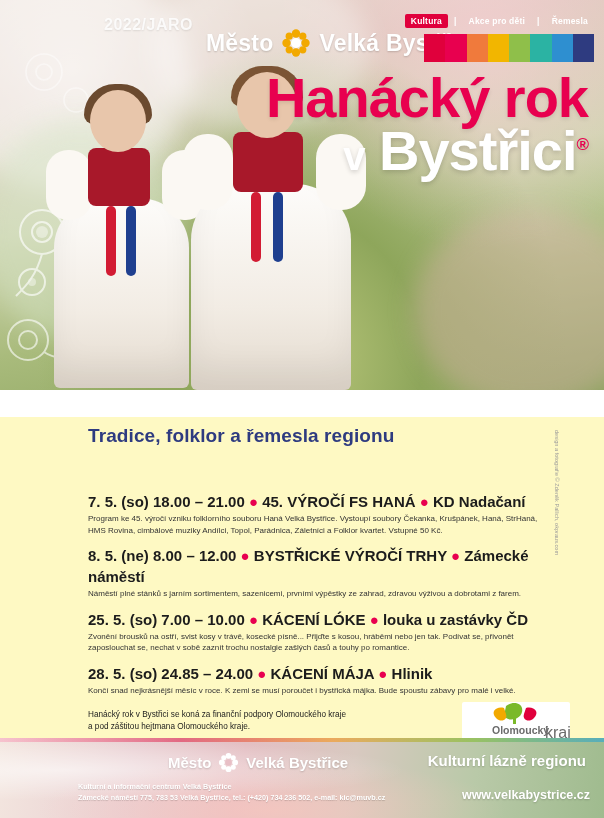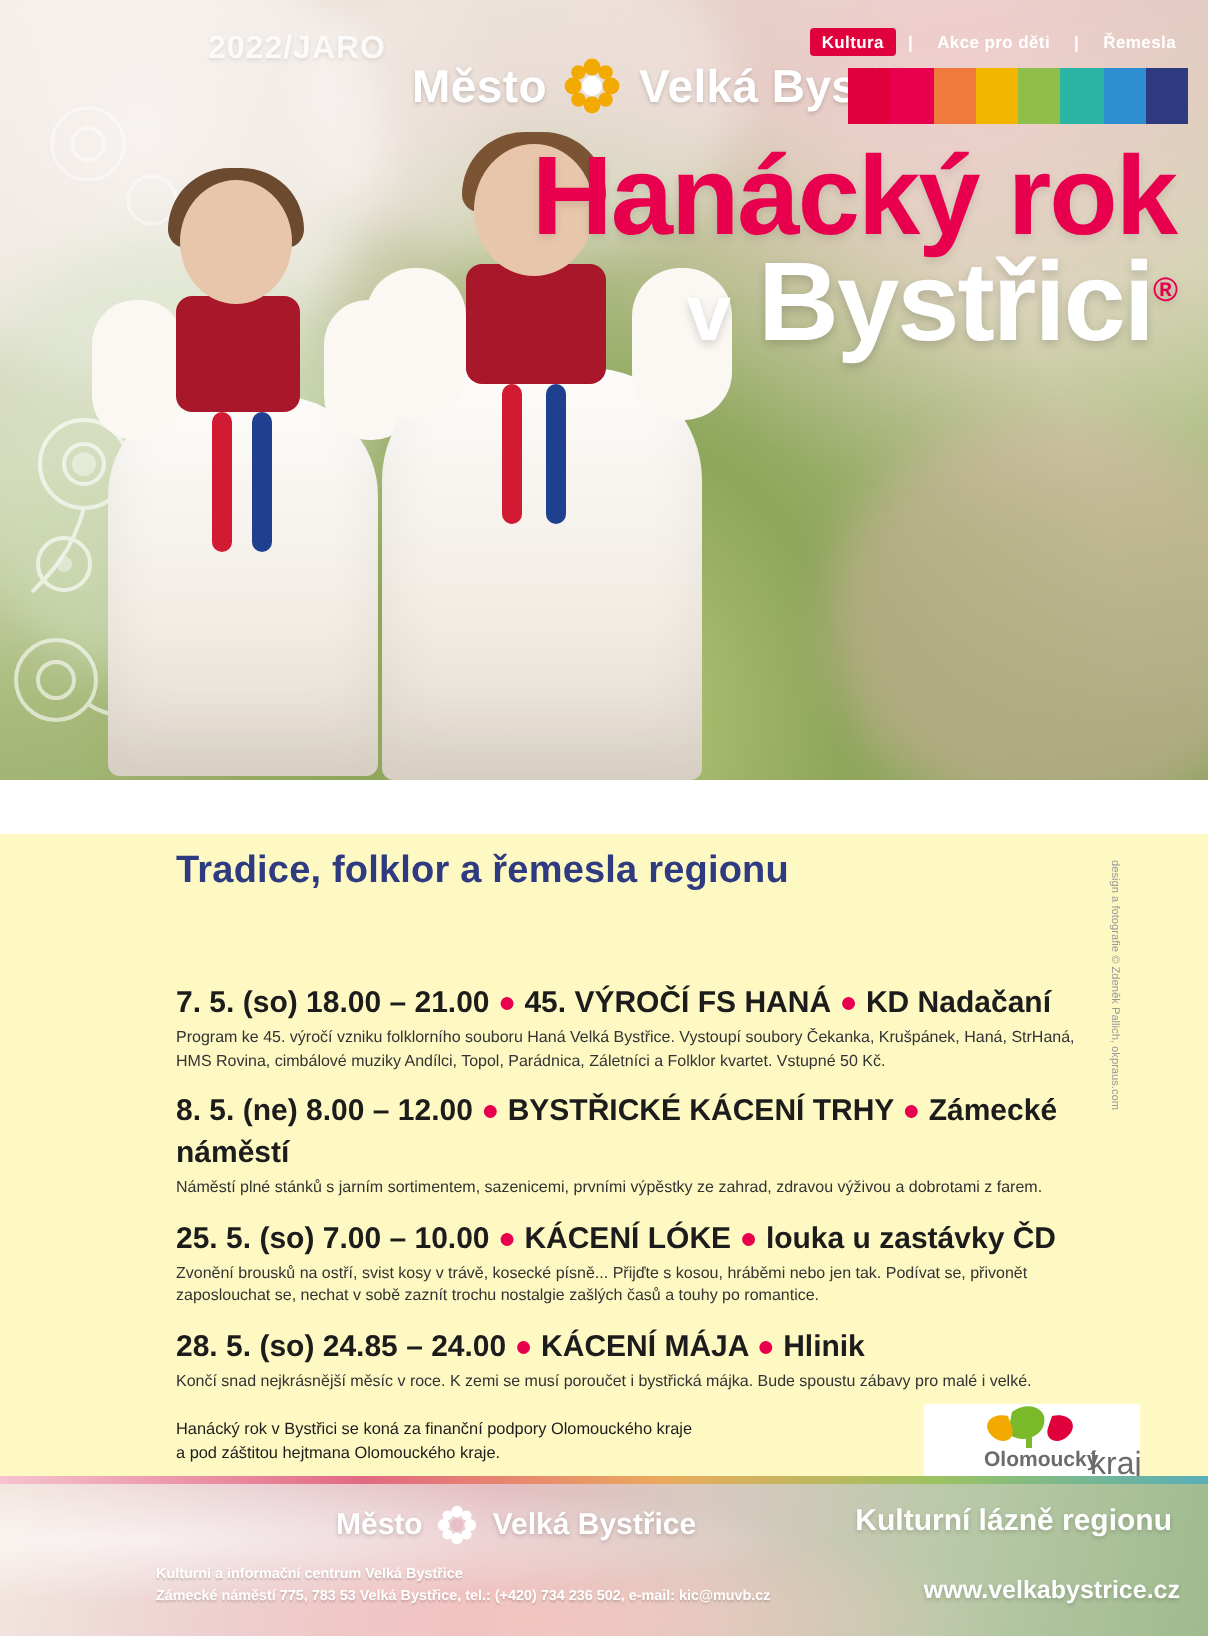--- a/index.html
+++ b/index.html
@@ -269,21 +269,21 @@
         <span class="bullet">●</span>
         <span class="venue">KD Nadačaní</span>
       </div>
       <div class="ev-body">Program ke 45. výročí vzniku folklorního souboru Haná Velká Bystřice. Vystoupí soubory Čekanka, Krušpánek, Haná, StrHaná, HMS Rovina, cimbálové muziky Andílci, Topol, Parádnica, Záletníci a Folklor kvartet. Vstupné 50 Kč.</div>
     </div>
 
     <div class="event">
       <div class="ev-head">
         <span>8. 5. (ne) 8.00 – 12.00</span>
         <span class="bullet">●</span>
-        <span>BYSTŘICKÉ KÁCENÍ TRHY</span>
+        <span>BYSTŘICKÉ VÝROČÍ TRHY</span>
         <span class="bullet">●</span>
         <span class="venue">Zámecké náměstí</span>
       </div>
       <div class="ev-body">Náměstí plné stánků s jarním sortimentem, sazenicemi, prvními výpěstky ze zahrad, zdravou výživou a dobrotami z farem.</div>
     </div>
 
     <div class="event">
       <div class="ev-head">
         <span>25. 5. (so) 7.00 – 10.00</span>
         <span class="bullet">●</span>

